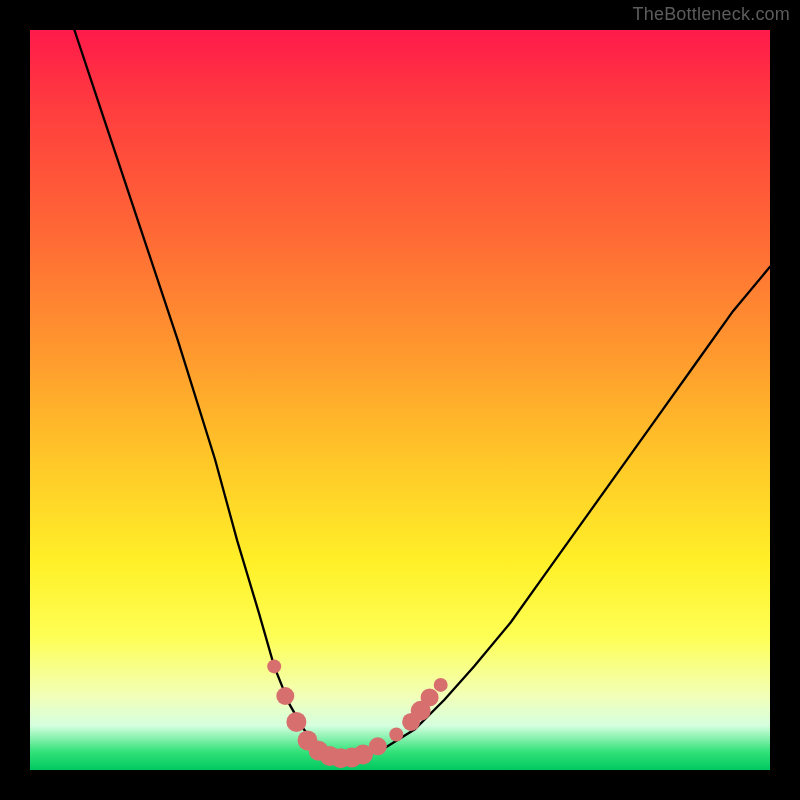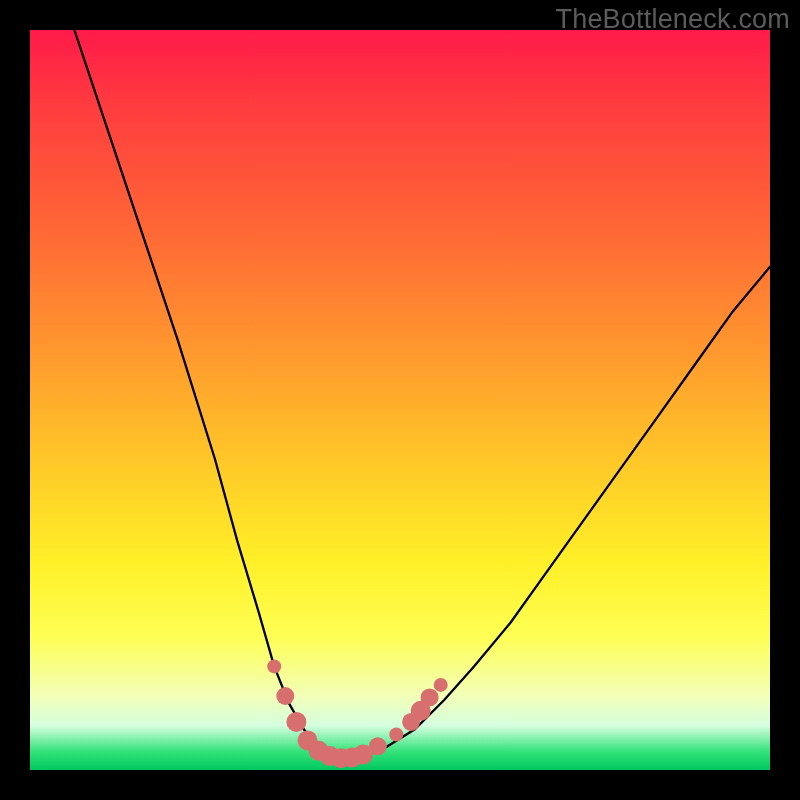--- a/index.html
+++ b/index.html
@@ -43,21 +43,21 @@
       #d5ffdf 94%,
       #33e27a 97.5%,
       #00c85f 100%
     );
   }
   .watermark {
     position: absolute;
     top: 4px;
     right: 10px;
     color: #5c5c5c;
-    font-size: 27px;
+    font-size: 18px;
     font-weight: 500;
     letter-spacing: 0.2px;
   }
   svg.curve {
     position: absolute;
     inset: 0;
     width: 740px;
     height: 740px;
   }
 </style>

